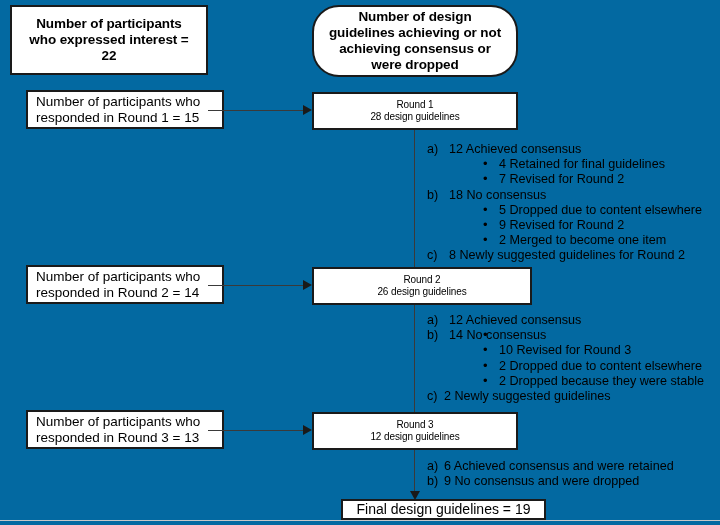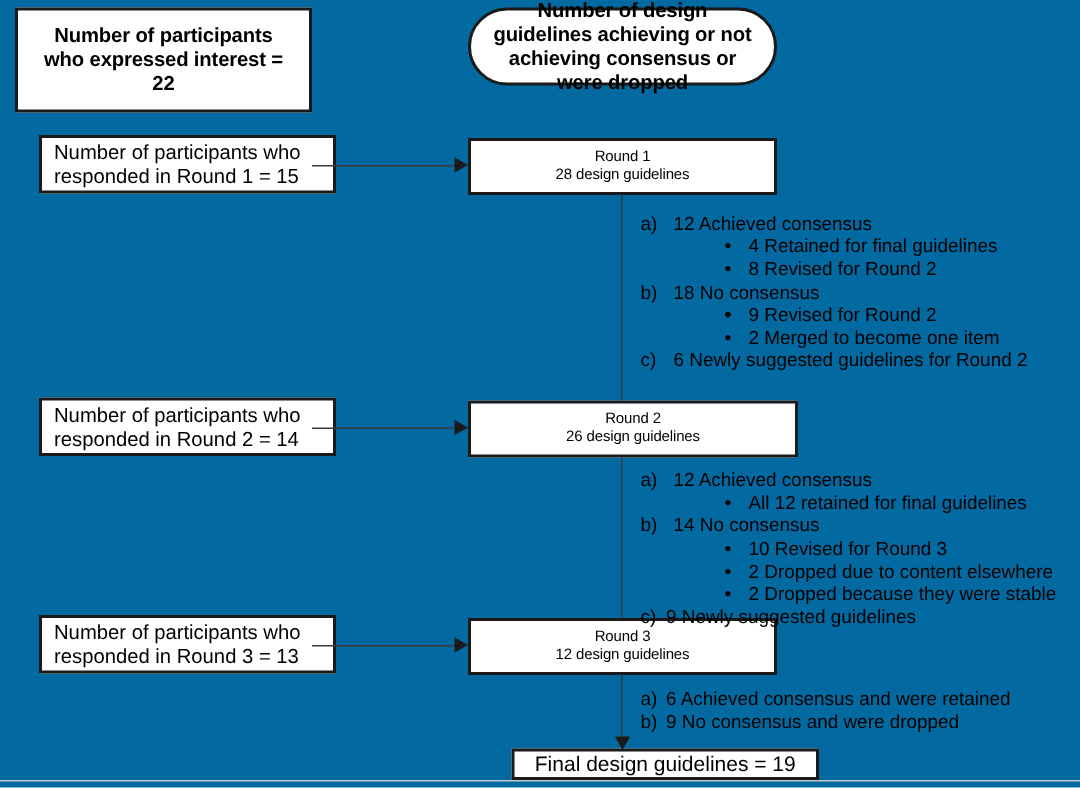--- a/index.html
+++ b/index.html
@@ -124,21 +124,21 @@
 <body>
 
 <div id="canvas">
 
   <div class="box box-header" style="left:10px; top:5px; width:198px; height:70px;">
     <span class="box-line">Number of participants</span>
     <span class="box-line">who expressed interest =</span>
     <span class="box-line">22</span>
   </div>
 
-  <div class="box box-header" style="left:312px; top:5px; width:206px; height:52px;border-radius:27px;">
+  <div class="box box-header" style="left:312px; top:5px; width:206px; height:72px;border-radius:27px;">
     <span class="box-line">Number of design</span>
     <span class="box-line">guidelines achieving or not</span>
     <span class="box-line">achieving consensus or</span>
     <span class="box-line">were dropped</span>
   </div>
 
   <div class="box box-plain" style="left:10px; top:90px; width:198px; height:39px;">
     <span class="box-line">Number of participants who</span>
     <span class="box-line">responded in Round 1 = 15</span>
   </div>
@@ -190,71 +190,71 @@
     <span class="lvl1">
       <span class="mark">a)</span>
       <span>12 Achieved consensus</span>
     </span>
     <span class="lvl2">
       <span class="bullet">•</span>
       <span>4 Retained for final guidelines</span>
     </span>
     <span class="lvl2">
       <span class="bullet">•</span>
-      <span>8 Revised for Round 2</span>
+      <span>7 Revised for Round 2</span>
     </span>
     <span class="lvl1">
       <span class="mark">b)</span>
       <span>18 No consensus</span>
     </span>
     <span class="lvl2">
       <span class="bullet">•</span>
+      <span>5 Dropped due to content elsewhere</span>
     </span>
     <span class="lvl2">
       <span class="bullet">•</span>
       <span>9 Revised for Round 2</span>
     </span>
     <span class="lvl2">
       <span class="bullet">•</span>
       <span>2 Merged to become one item</span>
     </span>
     <span class="lvl1">
       <span class="mark">c)</span>
-      <span>6 Newly suggested guidelines  for Round 2</span>
+      <span>8 Newly suggested guidelines  for Round 2</span>
     </span>
   </div>
 
   <div class="annot" style="left:427px; top:313px;">
     <span class="lvl1">
       <span class="mark">a)</span>
       <span>12 Achieved consensus</span>
     </span>
     <span class="lvl2">
       <span class="bullet">•</span>
-      <span>All 12 retained for final guidelines</span>
     </span>
     <span class="lvl1">
       <span class="mark">b)</span>
       <span>14 No consensus</span>
     </span>
     <span class="lvl2">
       <span class="bullet">•</span>
       <span>10 Revised for Round 3</span>
     </span>
     <span class="lvl2">
       <span class="bullet">•</span>
       <span>2 Dropped due to content elsewhere</span>
     </span>
     <span class="lvl2">
       <span class="bullet">•</span>
       <span>2 Dropped because they were stable</span>
     </span>
     <span class="lvl1 tight">
       <span class="mark">c)</span>
-      <span>9 Newly suggested guidelines</span>
+      <span>2 Newly suggested guidelines</span>
     </span>
   </div>
 
   <div class="annot" style="left:427px; top:459px;">
     <span class="lvl1 tight">
       <span class="mark">a)</span>
       <span>6 Achieved consensus and were retained</span>
     </span>
     <span class="lvl1 tight">
       <span class="mark">b)</span>

